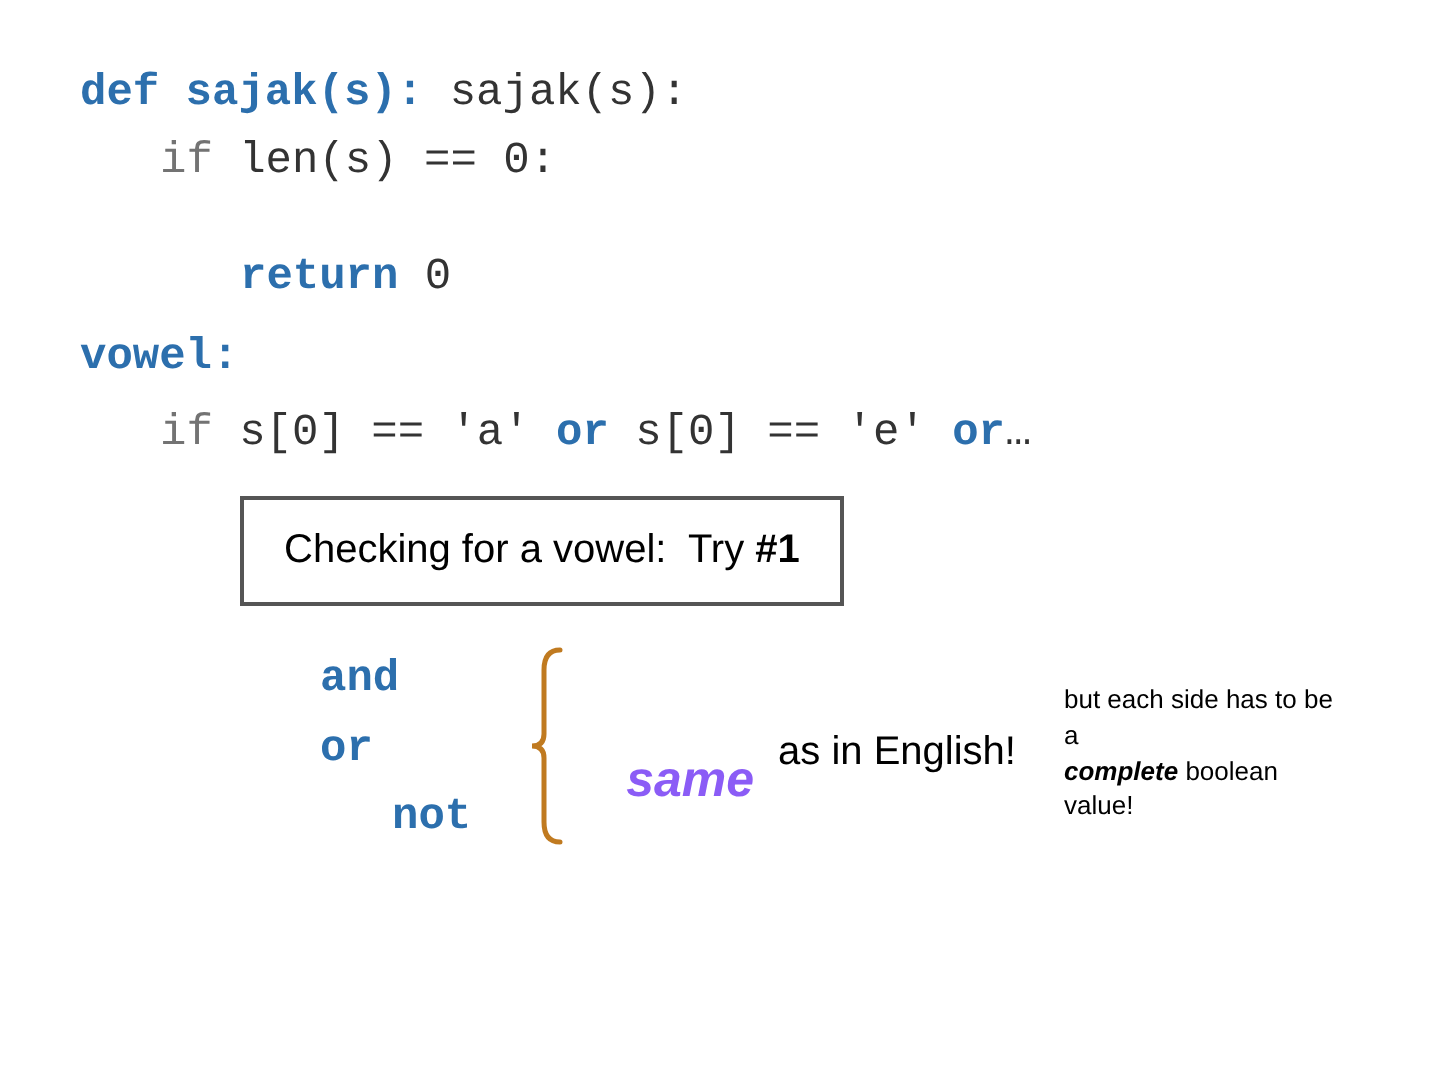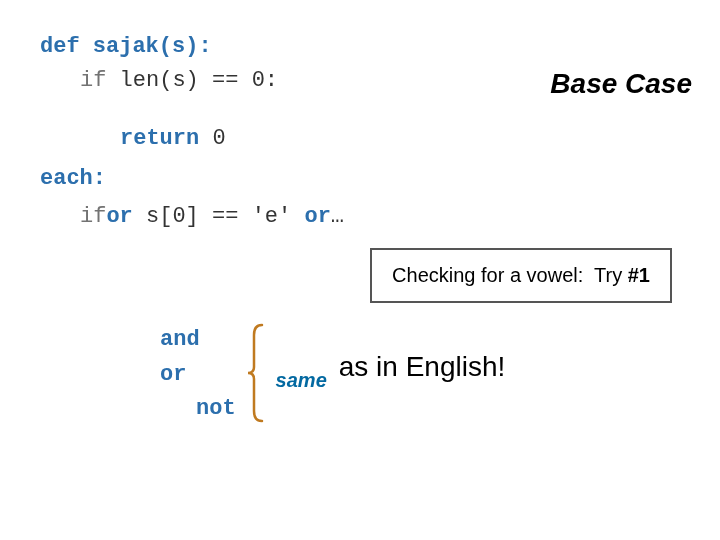--- a/index.html
+++ b/index.html
@@ -71,20 +71,21 @@
     .vowel-box .try {
       font-weight: bold;
     }
 
     
     .and-or-not-section {
       display: flex;
       align-items: flex-start;
       margin-top: 8px;
       padding-left: 120px;
+      justify-content: space-between;
     }
 
     .and-or-not-words {
       text-align: right;
       line-height: 1.55;
       font-size: 22px;
     }
 
     .brace-container {
       display: flex;
@@ -98,30 +99,30 @@
     }
 
     .same-english {
       display: flex;
       align-items: center;
       gap: 12px;
     }
 
     .same-text {
       font-family: Arial, sans-serif;
+      font-size: 25px;
+      font-style: italic;
+      font-weight: bold;
+      color: #8b5cf6;
+      margin-top: 28px;
+    }
+
+    .as-in-english {
+      font-family: Arial, sans-serif;
       font-size: 20px;
-      font-style: italic;
-      font-weight: bold;
-      color: #0369a1;
-      margin-top: 28px;
-    }
-
-    .as-in-english {
-      font-family: Arial, sans-serif;
-      font-size: 28px;
       color: #000;
     }
 
     .side-note {
       font-family: Arial, sans-serif;
       font-size: 13px;
       color: #000;
       line-height: 1.35;
       max-width: 140px;
       margin-left: 12px;
@@ -136,51 +137,52 @@
   </style>
 </head>
 <body>
 
 <div class="slide">
 
   <div class="code-block">
 
     <div class="line">
       <span class="kw-def">def sajak(s):</span>
+      <span>&nbsp;sajak(s):</span>
     </div>
 
     <div class="line indent1">
       <span class="kw-if">if</span>
       <span>&nbsp;len(s) == 0:</span>
     </div>
 
     <div class="line indent2">
       <span class="kw-return">return</span>
       <span>&nbsp;0</span>
     </div>
 
   </div>
 
-  <div class="base-case-label">Base Case</div>
 
   <div class="code-block" style="margin-top:6px;">
 
     <div class="line">
-      <span class="kw-else">each:</span>
+      <span class="kw-else">vowel:</span>
     </div>
 
     <div class="line indent1" style="margin-top:4px;">
       <span class="kw-if">if</span>
+      <span>&nbsp;s[0] == 'a'&nbsp;</span>
       <span class="kw-or">or</span>
       <span>&nbsp;s[0] == 'e'&nbsp;</span>
       <span class="kw-or">or</span>
       <span class="ellipsis">…</span>
     </div>
 
-    <div style="margin-top:6px;text-align:right;">
+    <div style="margin-top:6px;">
       <div class="vowel-box">
         <span>Checking for a vowel:&nbsp; Try </span><span class="try">#1</span>
       </div>
     </div>
 
   </div>
 
   <div class="and-or-not-section" style="margin-top:12px;">
     <div class="and-or-not-words">
       <div class="line">
@@ -196,16 +198,20 @@
 
     <div class="brace-container">
       <svg class="brace-svg" viewBox="0 0 20 100" xmlns="http://www.w3.org/2000/svg">
         <path d="M16,2 Q8,2 8,12 L8,44 Q8,50 2,50 Q8,50 8,56 L8,88 Q8,98 16,98" fill="none" stroke="#c07a20" stroke-width="2.5" stroke-linecap="round"></path>
       </svg>
     </div>
 
     <div class="same-english" style="align-items:center; margin-top:18px;">
       <span class="same-text">same</span>
       <span class="as-in-english"> as in English!</span>
+      <div class="side-note">
+        <span>but each side has to be a</span><br>
+        <span class="complete">complete</span><span> boolean value!</span>
+      </div>
     </div>
   </div>
 
 </div>
 
 </body></html>

